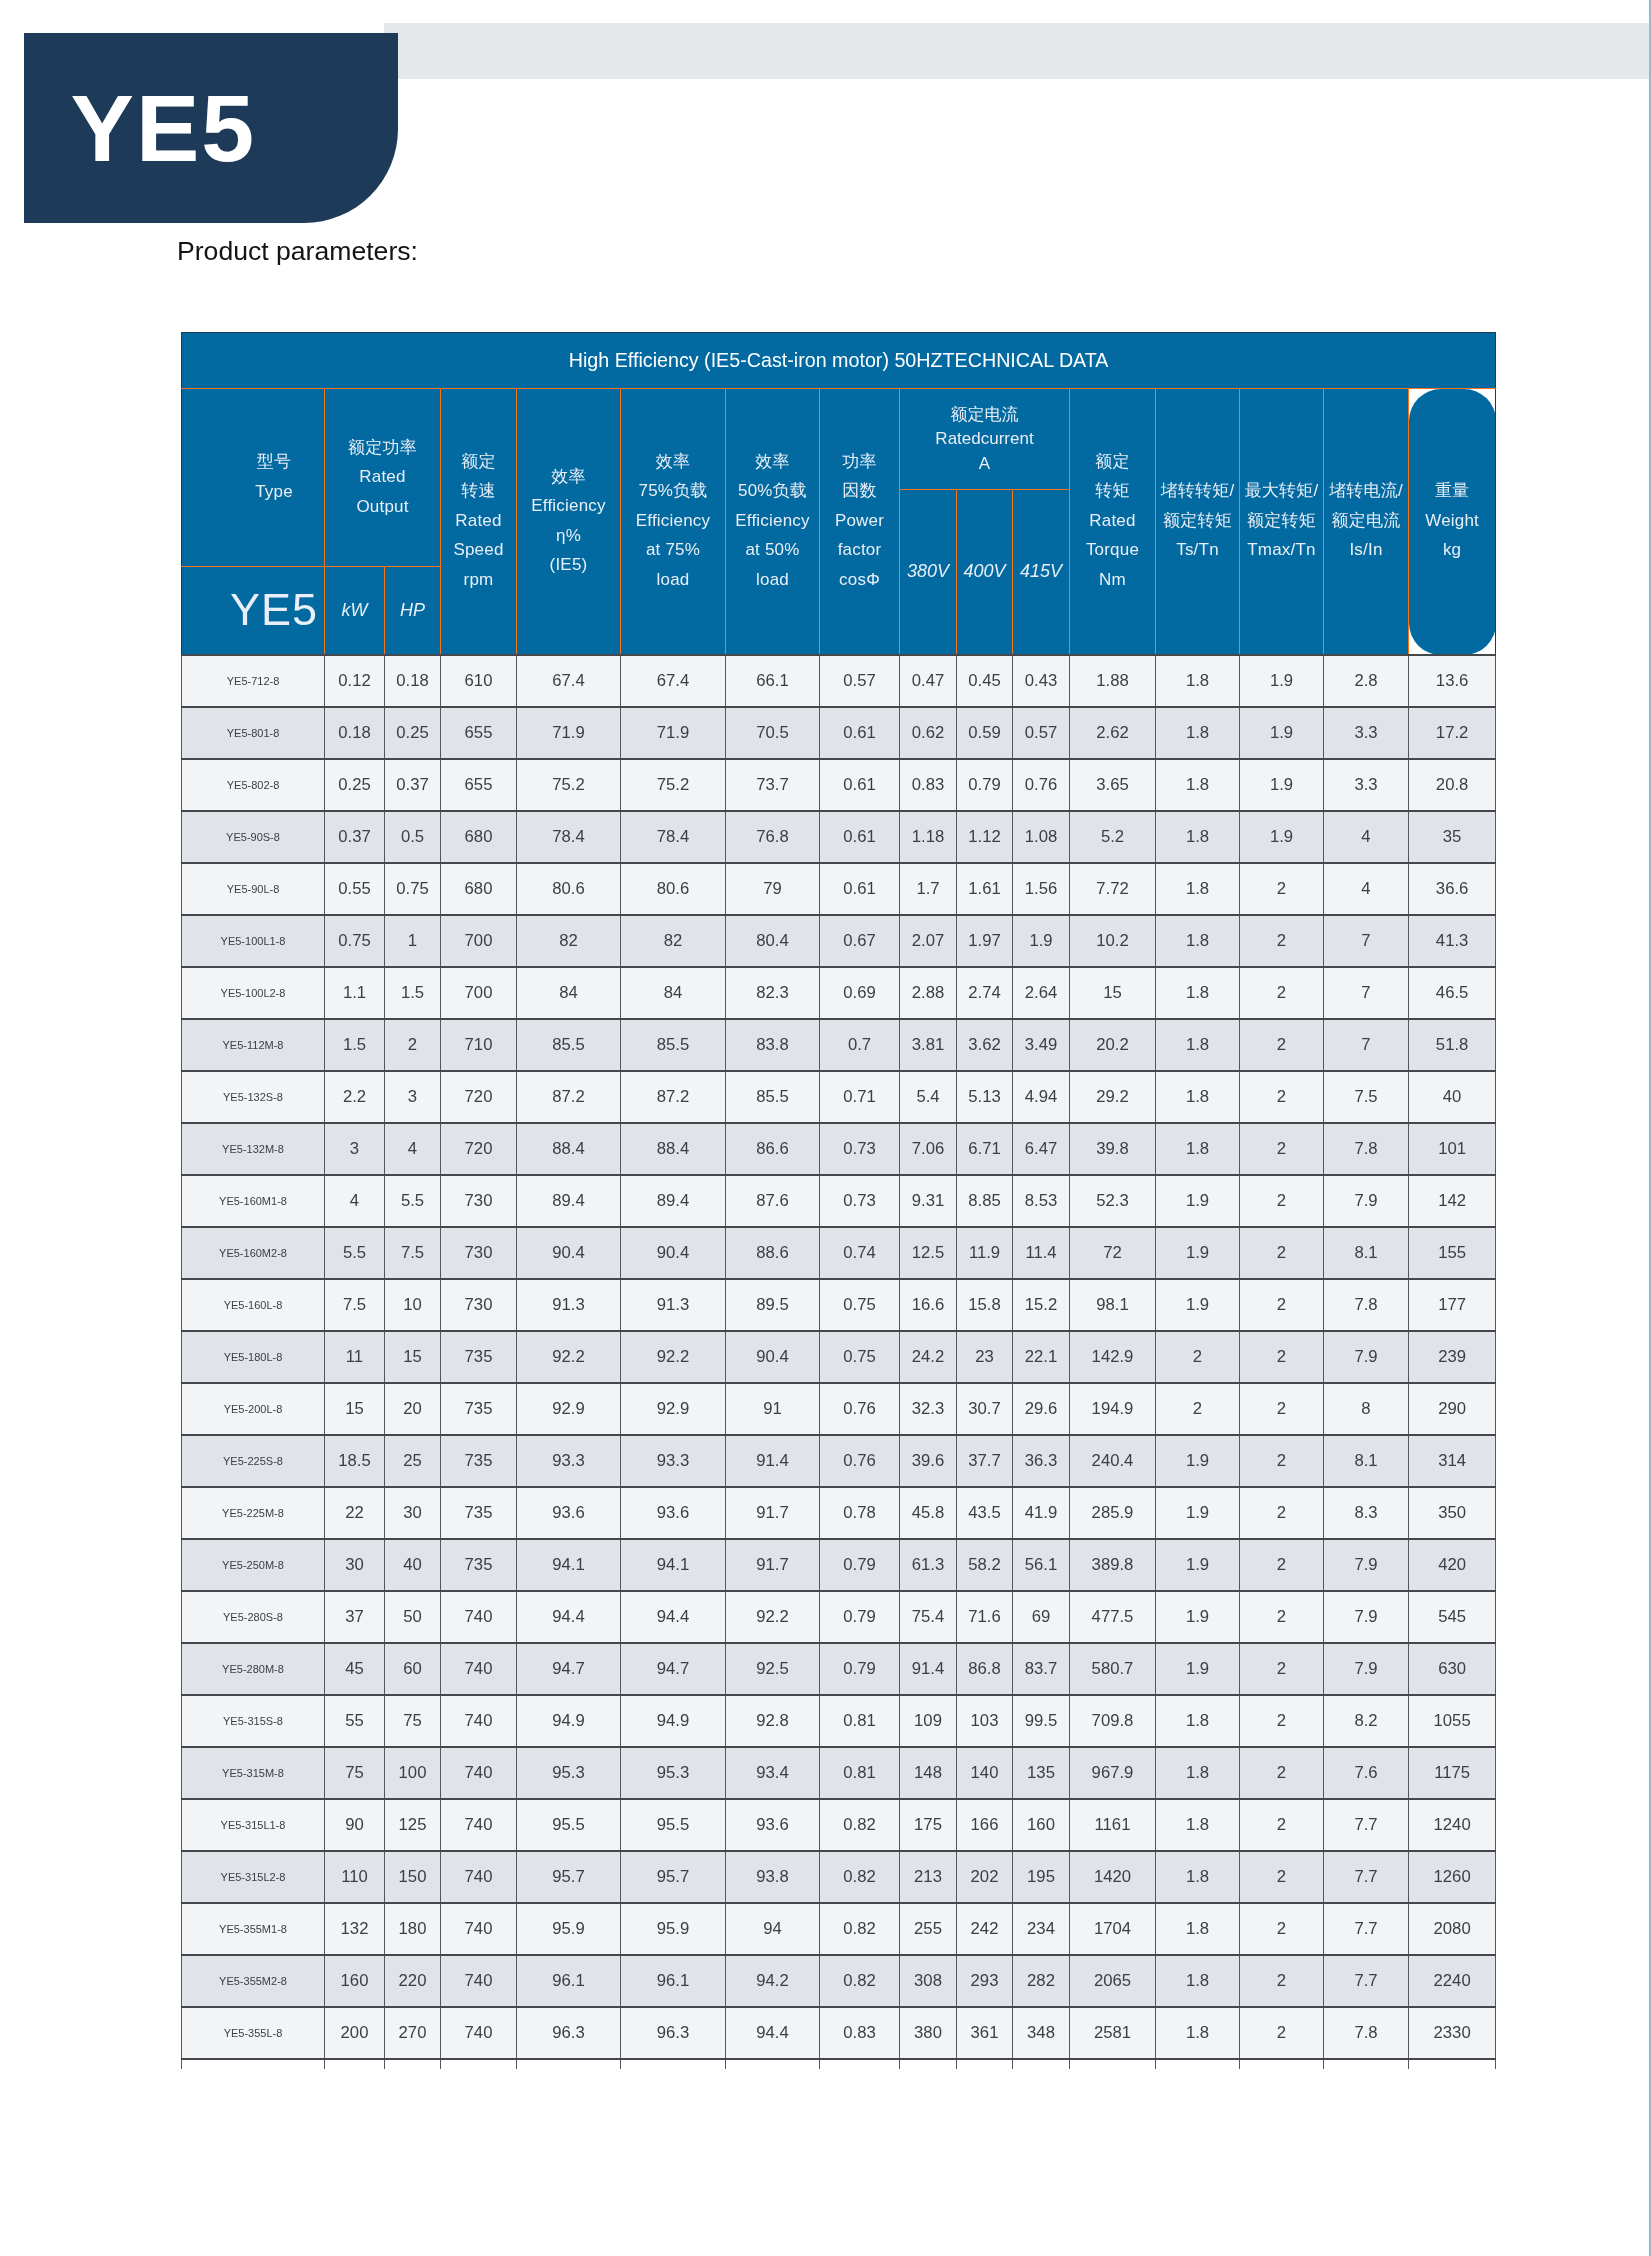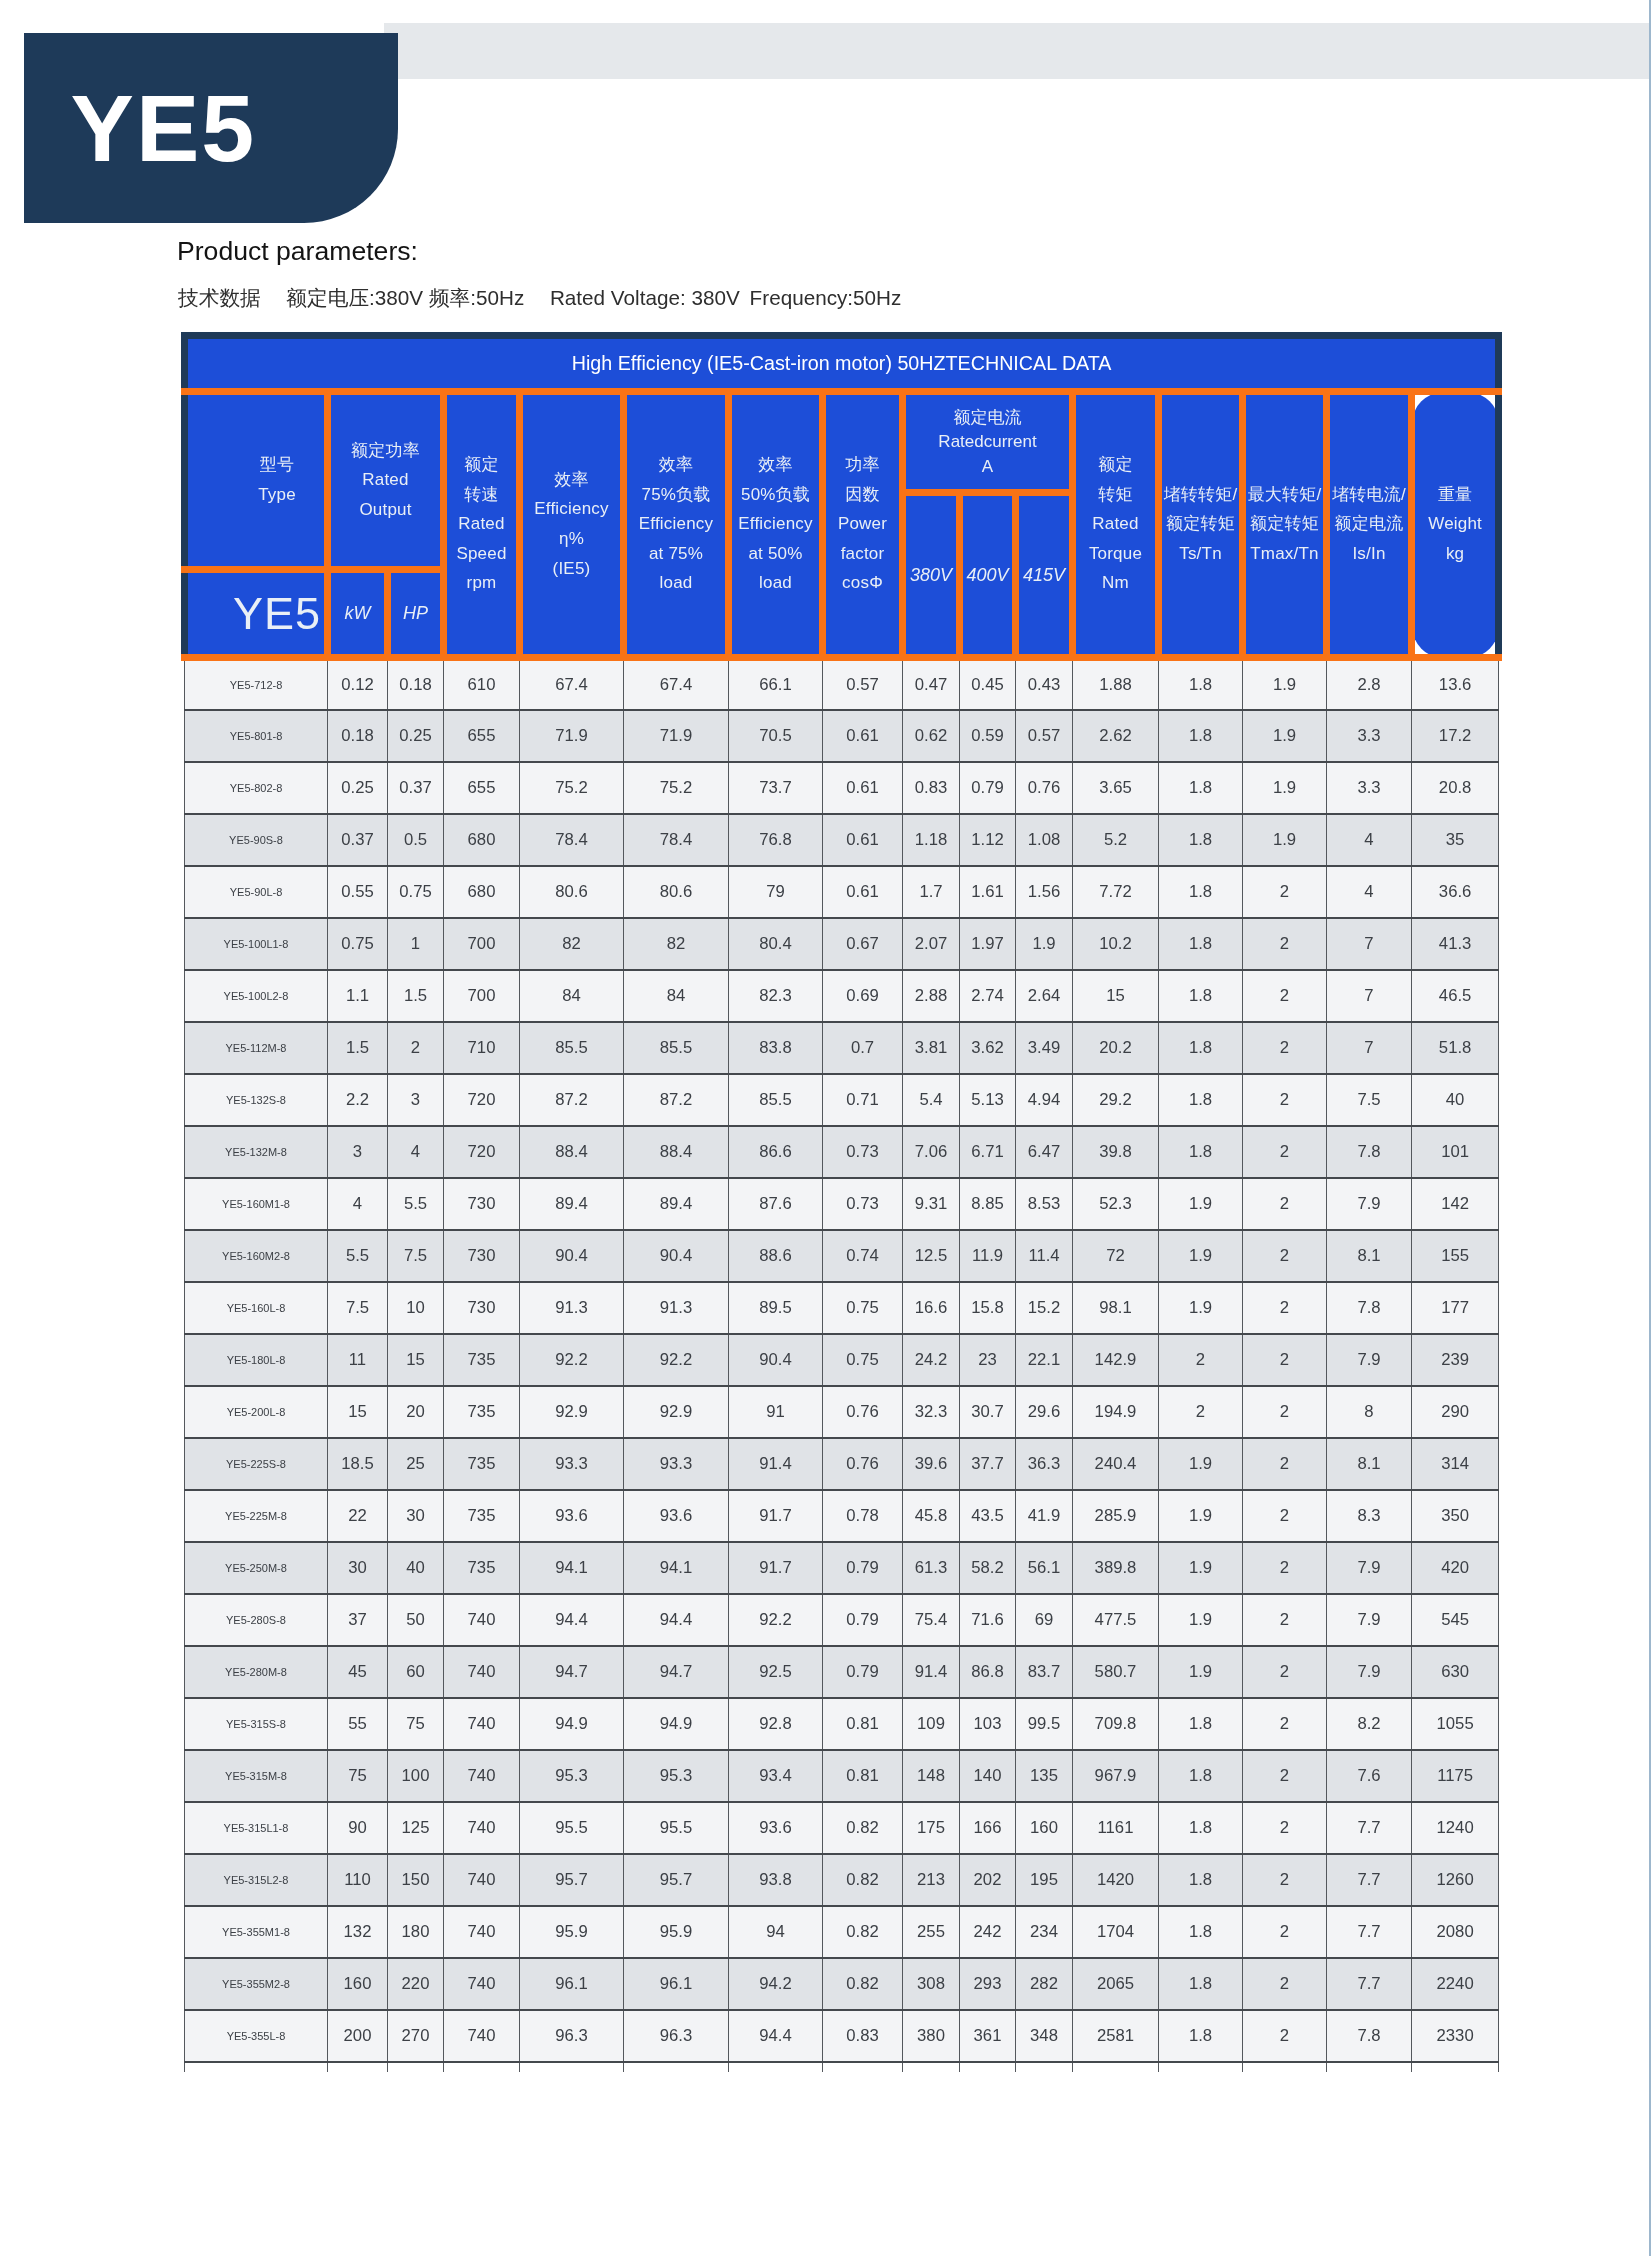--- a/index.html
+++ b/index.html
@@ -18,22 +18,22 @@
   .subtitle{position:absolute;left:178px;top:284px;font-size:20.7px;color:#2e2e2e;white-space:nowrap;}
   .subtitle .seg{margin-right:25.6px;}
   .subtitle .seg:last-child{margin-right:0;}
   .subtitle .tight{margin-right:9.9px;}
 
   
   table.spec{position:absolute;left:181px;top:332px;width:1313px;border-collapse:collapse;table-layout:fixed;}
   .spec th,.spec td{padding:0;text-align:center;vertical-align:middle;overflow:hidden;}
 
   
-  .spec thead th{background:#1d4ed8;color:#e9eff6;font-weight:400;
-                 border:7px solid #f97316;}
+  .spec thead th{background:#0369a1;color:#e9eff6;font-weight:400;
+                 border:1px solid #f97316;}
   .spec tr.band{height:56px;}
   .spec tr.band th{font-size:19.7px;color:#ffffff;border-left-color:#1f3a58;border-right-color:#1f3a58;border-top-color:#1f3a58;}
   .spec tr.hr1{height:101px;}
   .spec tr.hr2{height:77px;}
   .spec tr.hr3{height:88px;}
   .spec thead th.edge-l{border-left-color:#1f3a58;padding-left:42px;}
   .spec thead th.edge-r{border-right-color:#1f3a58;border-radius:32px;}
 
   .hlines div{font-size:17px;line-height:22.7px;margin:6.9px 0;letter-spacing:0.2px;}
   .hcompact div{font-size:17px;line-height:23.6px;margin:1px 0;}
@@ -57,23 +57,20 @@
 
   <div class="topbar"></div>
   <div class="edge-line"></div>
 
   <div class="badge">
     <span>YE5</span>
   </div>
 
   <div class="heading">Product parameters:</div>
 
-  <div class="subtitle">
-    <span class="seg">技术数据</span><span class="seg">额定电压:380V 频率:50Hz</span><span class="seg tight">Rated Voltage: 380V</span><span class="seg">Frequency:50Hz</span>
-  </div>
 
   <table class="spec">
     <colgroup>
       <col style="width:143px">
         <col style="width:60px">
         <col style="width:56px">
         <col style="width:76px">
       <col style="width:104px">
         <col style="width:105px">
         <col style="width:94px">

